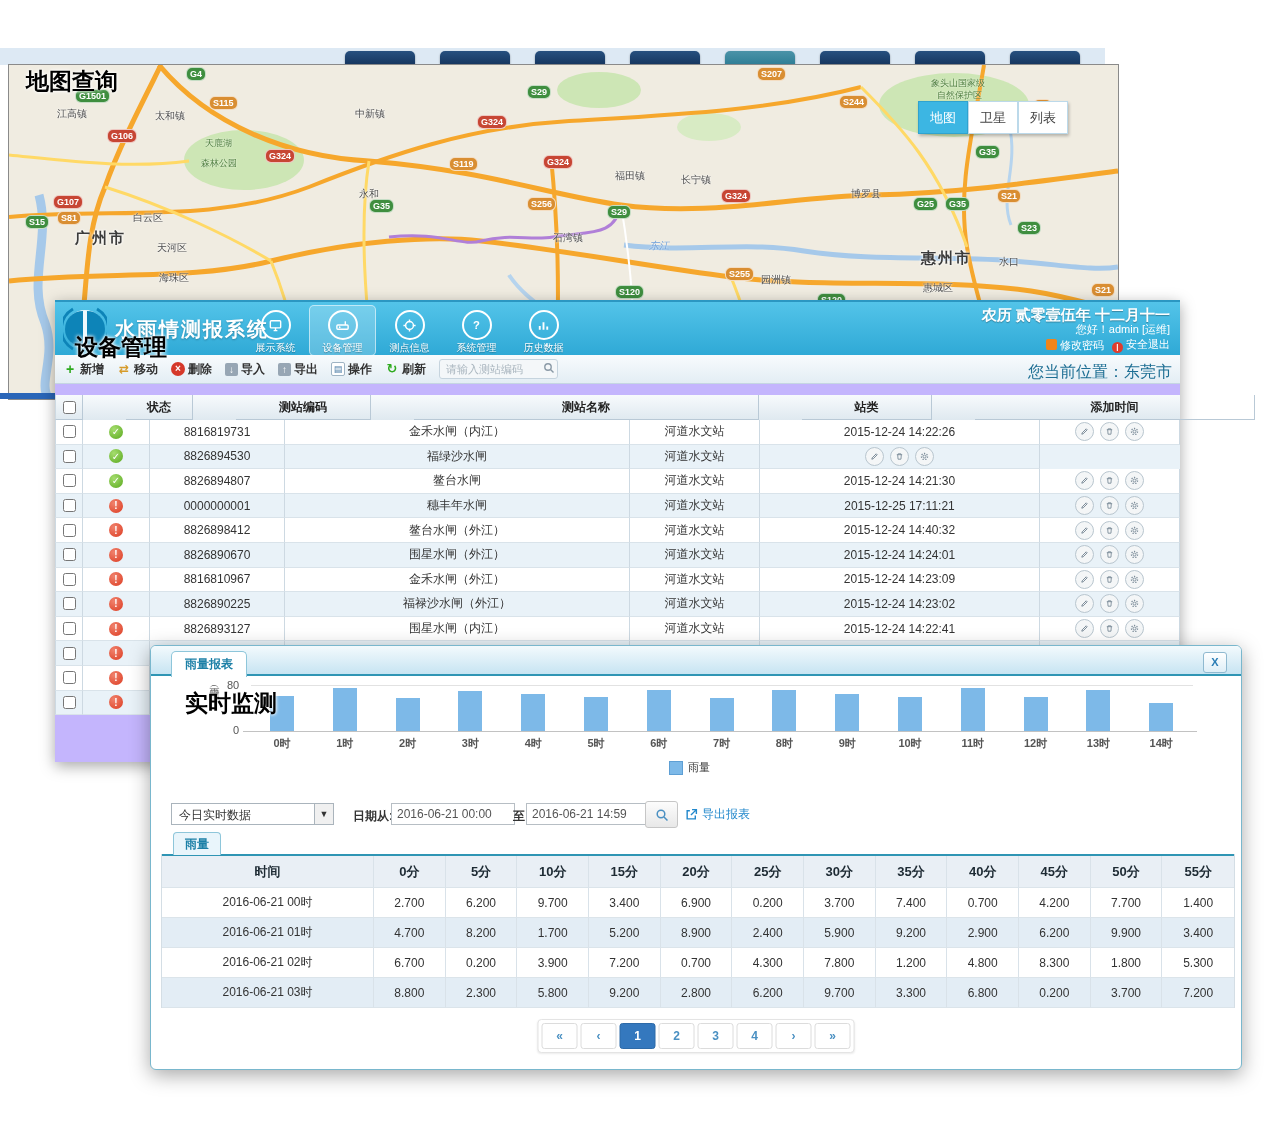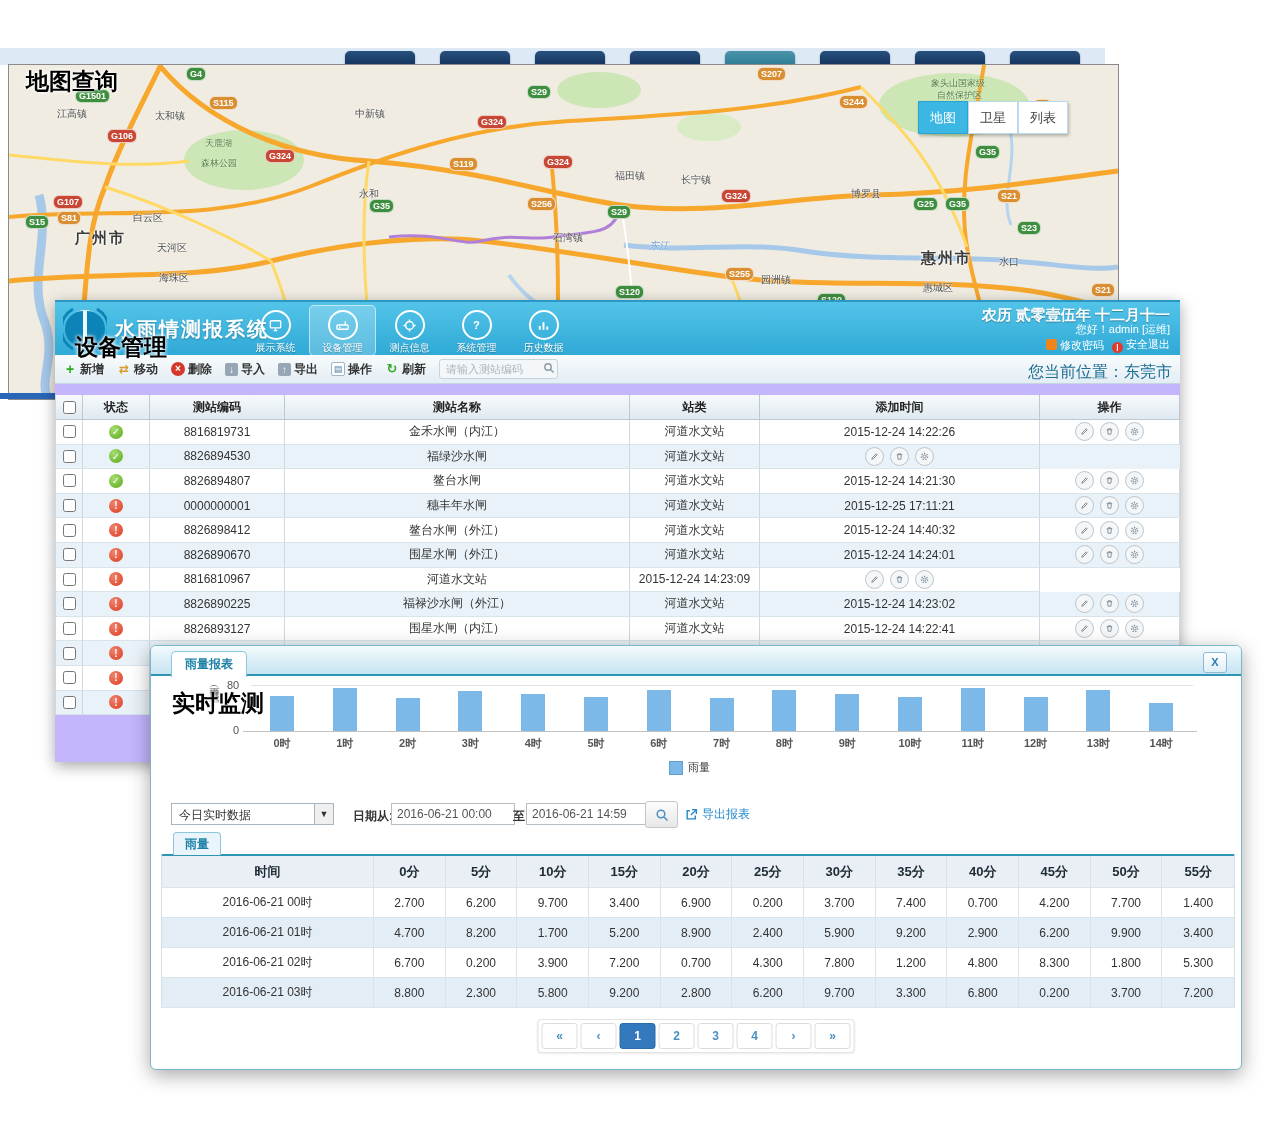--- a/index.html
+++ b/index.html
@@ -70,21 +70,21 @@
        font-size:11px;color:#555;padding:0 16px 0 6px;}
   .tsearch::placeholder{color:#aab6bf;}
   .tsearch-btn{margin-left:-16px;width:14px;height:14px;border:none;background:transparent;cursor:pointer;padding:0;}
   .location{position:absolute;right:8px;top:62px;font-size:16px;color:#1d6e93;z-index:11;}
   
   .dtable{position:absolute;left:0;top:95px;width:1125px;}
   .drow{display:grid;grid-template-columns:28px 67px 135px 345px 130px 280px 140px;align-items:center;}
   .drow>div{border-right:1px solid #cdd9e2;border-bottom:1px solid #d9e3ea;height:100%;
        display:flex;align-items:center;justify-content:center;font-size:12px;box-sizing:border-box;}
   .drow>div:first-child{border-left:1px solid #cdd9e2;}
-  .dhead{height:25px;background:linear-gradient(#f7fafc,#dfe9f0);font-weight:bold;}
+  .dhead{height:25px;background:linear-gradient(#f7fafc,#dfe9f0);font-weight:bold;gap:43px;}
   .dhead>div{border-color:#b9c9d6;font-size:12px;color:#222;}
   .dbody .drow{height:24.6px;background:#fff;}
   .dbody .drow:nth-child(even){background:#e9f2f8;}
   .st-ok,.st-err{width:14px;height:14px;border-radius:50%;color:#fff;font-size:10px;font-weight:bold;
        display:flex;align-items:center;justify-content:center;}
   .st-ok{background:radial-gradient(circle at 35% 30%,#a5dd6e,#5aa81e);}
   .st-err{background:radial-gradient(circle at 35% 30%,#f0826d,#dc3c22);}
   .act-ico{width:17px;height:17px;border:1px solid #b9c6cf;border-radius:50%;background:#f4f6f7;
        display:inline-flex;align-items:center;justify-content:center;margin:0 3px;cursor:pointer;}
   
@@ -544,20 +544,21 @@
           </div>
         </div>
         <div class="drow">
           <div>
             <input type="checkbox" style="">
           </div>
           <div>
             <span class="st-err">!</span>
           </div>
           <div>8816810967</div>
+          <div>金禾水闸（外江）</div>
           <div>河道水文站</div>
           <div>2015-12-24 14:23:09</div>
           <div>
             <span class="act-ico">
               <svg viewBox="0 0 10 10" width="9" height="9">
                 <path d="M2 8l1.5-.4L8 3.1 6.9 2 2.4 6.5Z" fill="none" stroke="#7a8b98" stroke-width="1.1"></path>
               </svg>
             </span>
             <span class="act-ico">
               <svg viewBox="0 0 10 10" width="9" height="9">
@@ -828,13 +829,13 @@
       <div class="pg">«</div>
       <div class="pg">‹</div>
       <div class="pg active">1</div>
       <div class="pg">2</div>
       <div class="pg">3</div>
       <div class="pg">4</div>
       <div class="pg">›</div>
       <div class="pg">»</div>
     </div>
 </div>
-<div class="sect-label" style="left:172px;top:688px;z-index:22;">实时监测</div>
+<div class="sect-label" style="left:185px;top:688px;z-index:22;">实时监测</div>
 
 </body></html>

